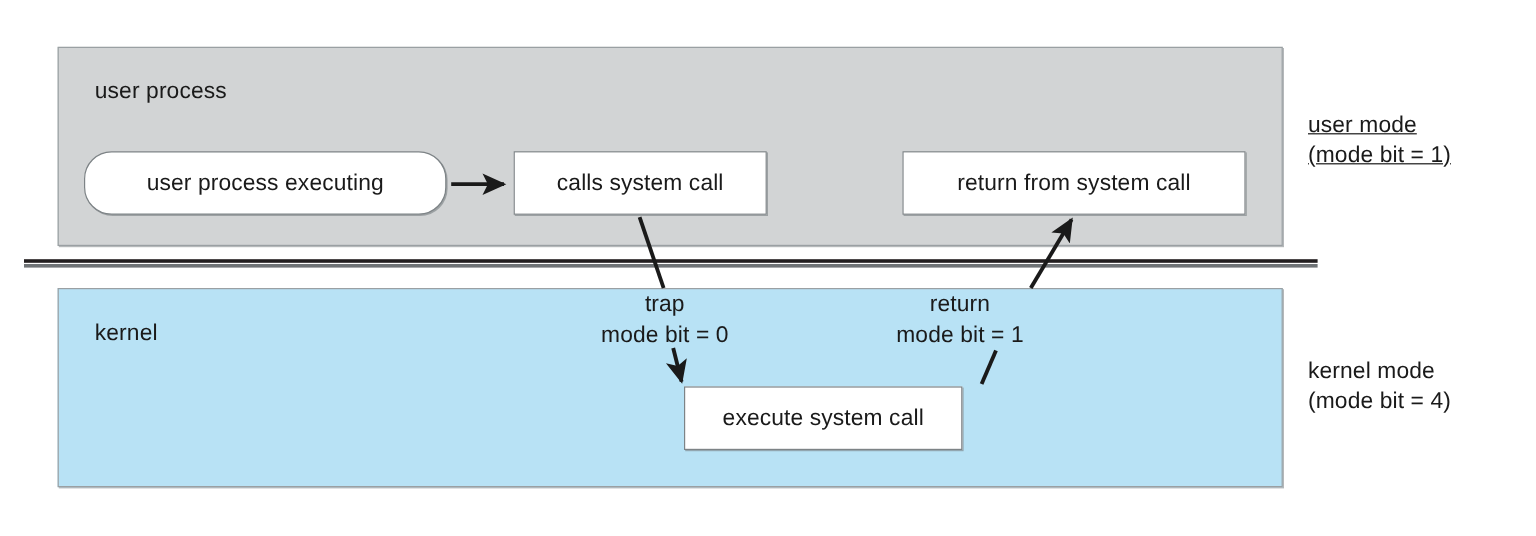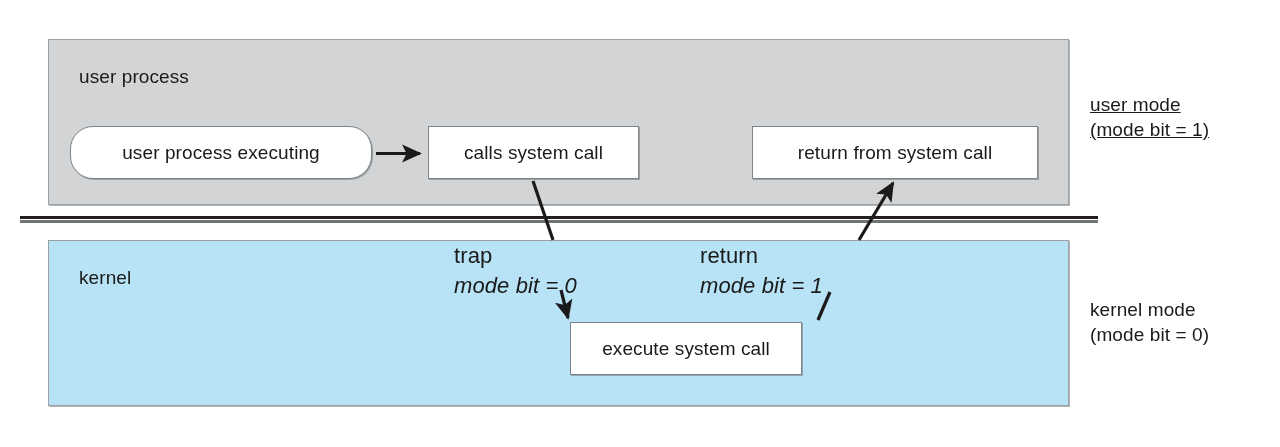--- a/index.html
+++ b/index.html
@@ -92,29 +92,29 @@
     letter-spacing: 0.1px;
   }
   #box-user-executing { left: 70px;  top: 126px; width: 302px; height: 53px; border-radius: 23px; }
   #box-calls-syscall  { left: 428px; top: 126px; width: 211px; height: 53px; }
   #box-return-syscall { left: 752px; top: 126px; width: 286px; height: 53px; }
   #box-execute-syscall{ left: 570px; top: 322px; width: 232px; height: 53px; }
 
   
   .annot {
     position: absolute;
-    font-size: 22px;
-    color: #1a1a1a;
-    text-align: left;
+    font-size: 19px;
+    color: #1a1a1a;
+    text-align: center;
     white-space: nowrap;
     letter-spacing: 0.1px;
   }
   #annot-trap  { left: 454px; top: 243px; width: 200px; }
   #annot-return{ left: 700px; top: 243px; width: 200px; }
-  .annot .l2 { display: block; margin-top: 4px; font-style: italic; }
+  .annot .l2 { display: block; margin-top: 4px; }
 
   
   .mode-caption {
     position: absolute;
     font-size: 19px;
     color: #1a1a1a;
     line-height: 1.32;
     white-space: nowrap;
     letter-spacing: 0.1px;
   }
@@ -176,21 +176,21 @@
     <span class="l2">mode bit = 1</span>
   </div>
 
   <div id="caption-user" class="mode-caption">
     <span>user mode</span>
     <span class="l2">(mode bit = 1)</span>
   </div>
 
   <div id="caption-kernel" class="mode-caption">
     <span>kernel mode</span>
-    <span class="l2">(mode bit = 0)</span>
+    <span class="l2">(mode bit = 4)</span>
   </div>
 
   <svg id="connectors" viewBox="0 0 1280 447">
     <defs>
       <marker id="arrowhead" markerWidth="7" markerHeight="7" refX="5.6" refY="3.1" orient="auto" markerUnits="strokeWidth">
         <path d="M0,0.3 L6.2,3.1 L0,5.9 L1.4,3.1 Z" fill="#1a1a1a"></path>
       </marker>
     </defs>
 
     <line x1="376" y1="153.5" x2="420" y2="153.5" stroke="#1a1a1a" stroke-width="3.2" marker-end="url(#arrowhead)"></line>

